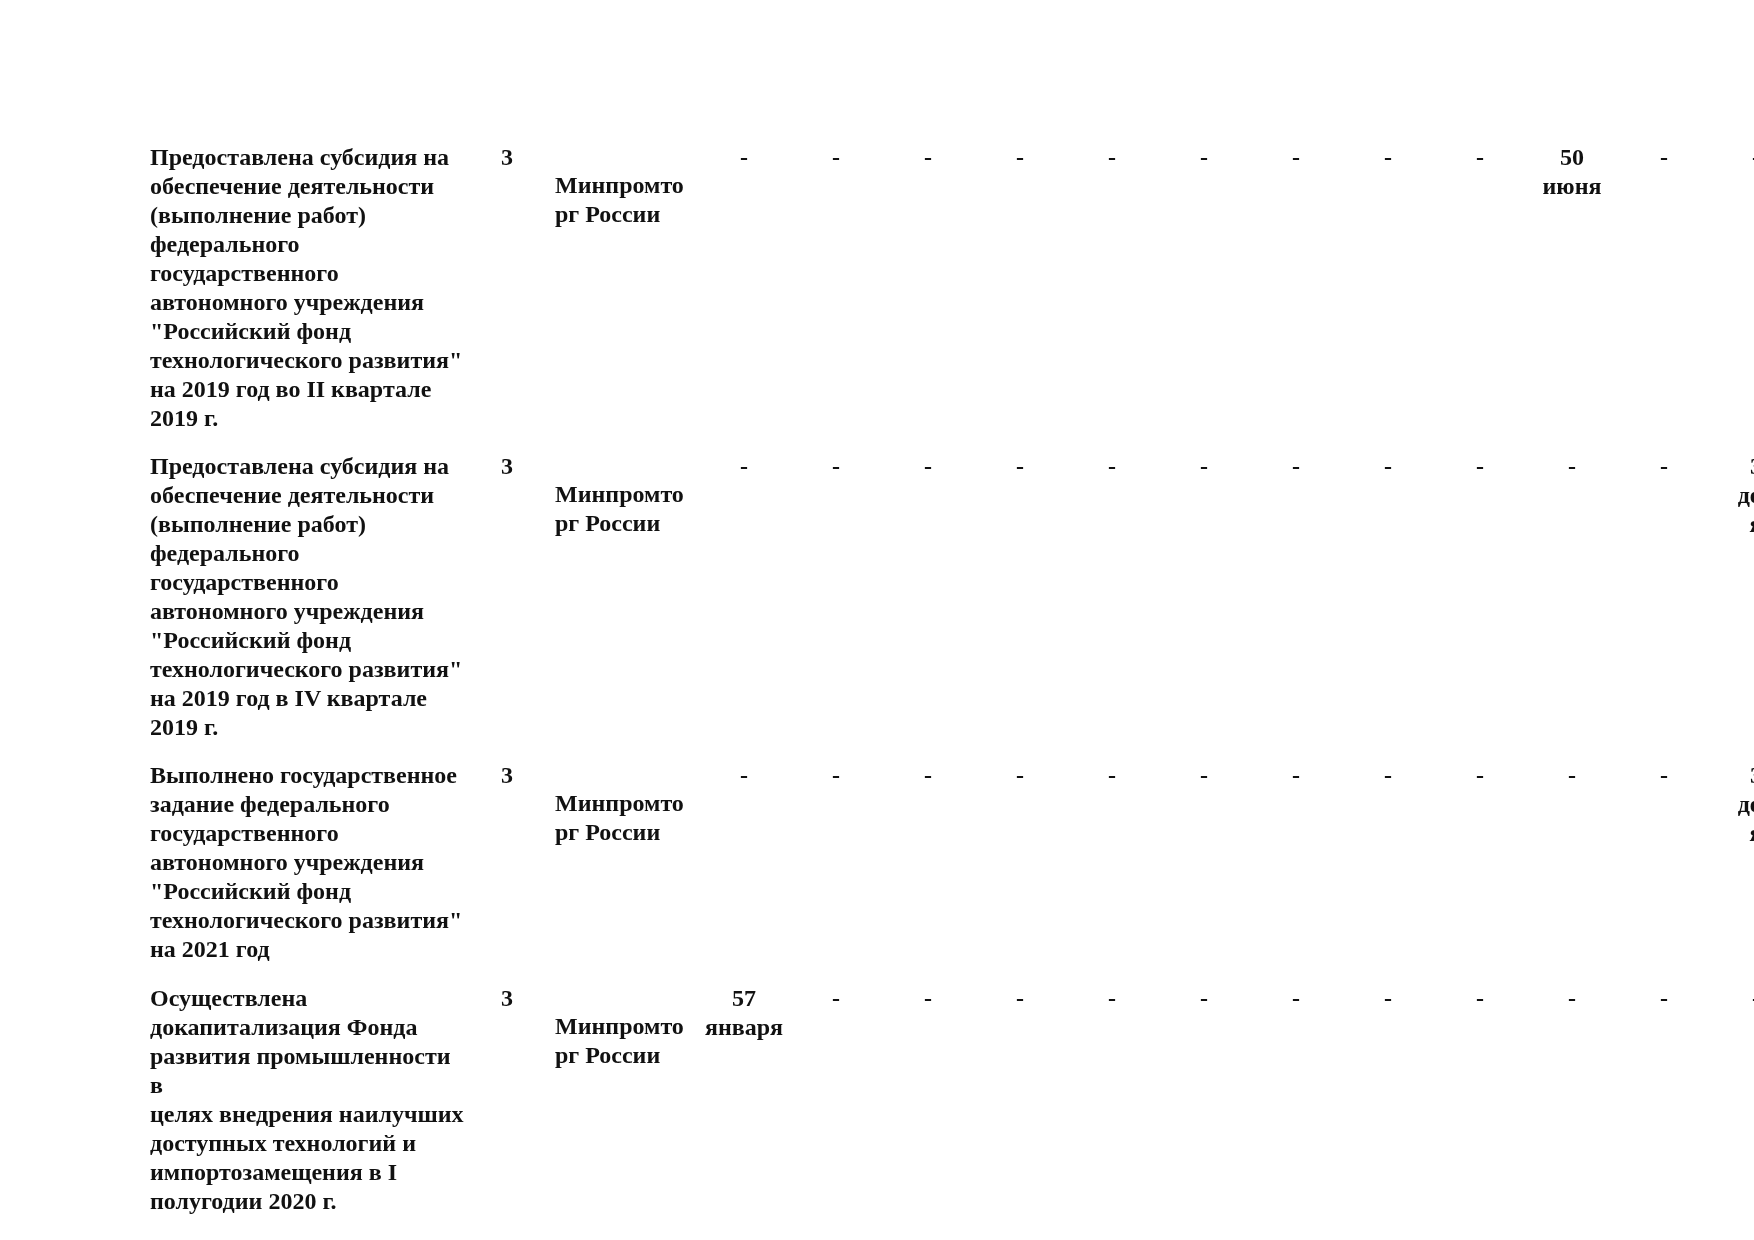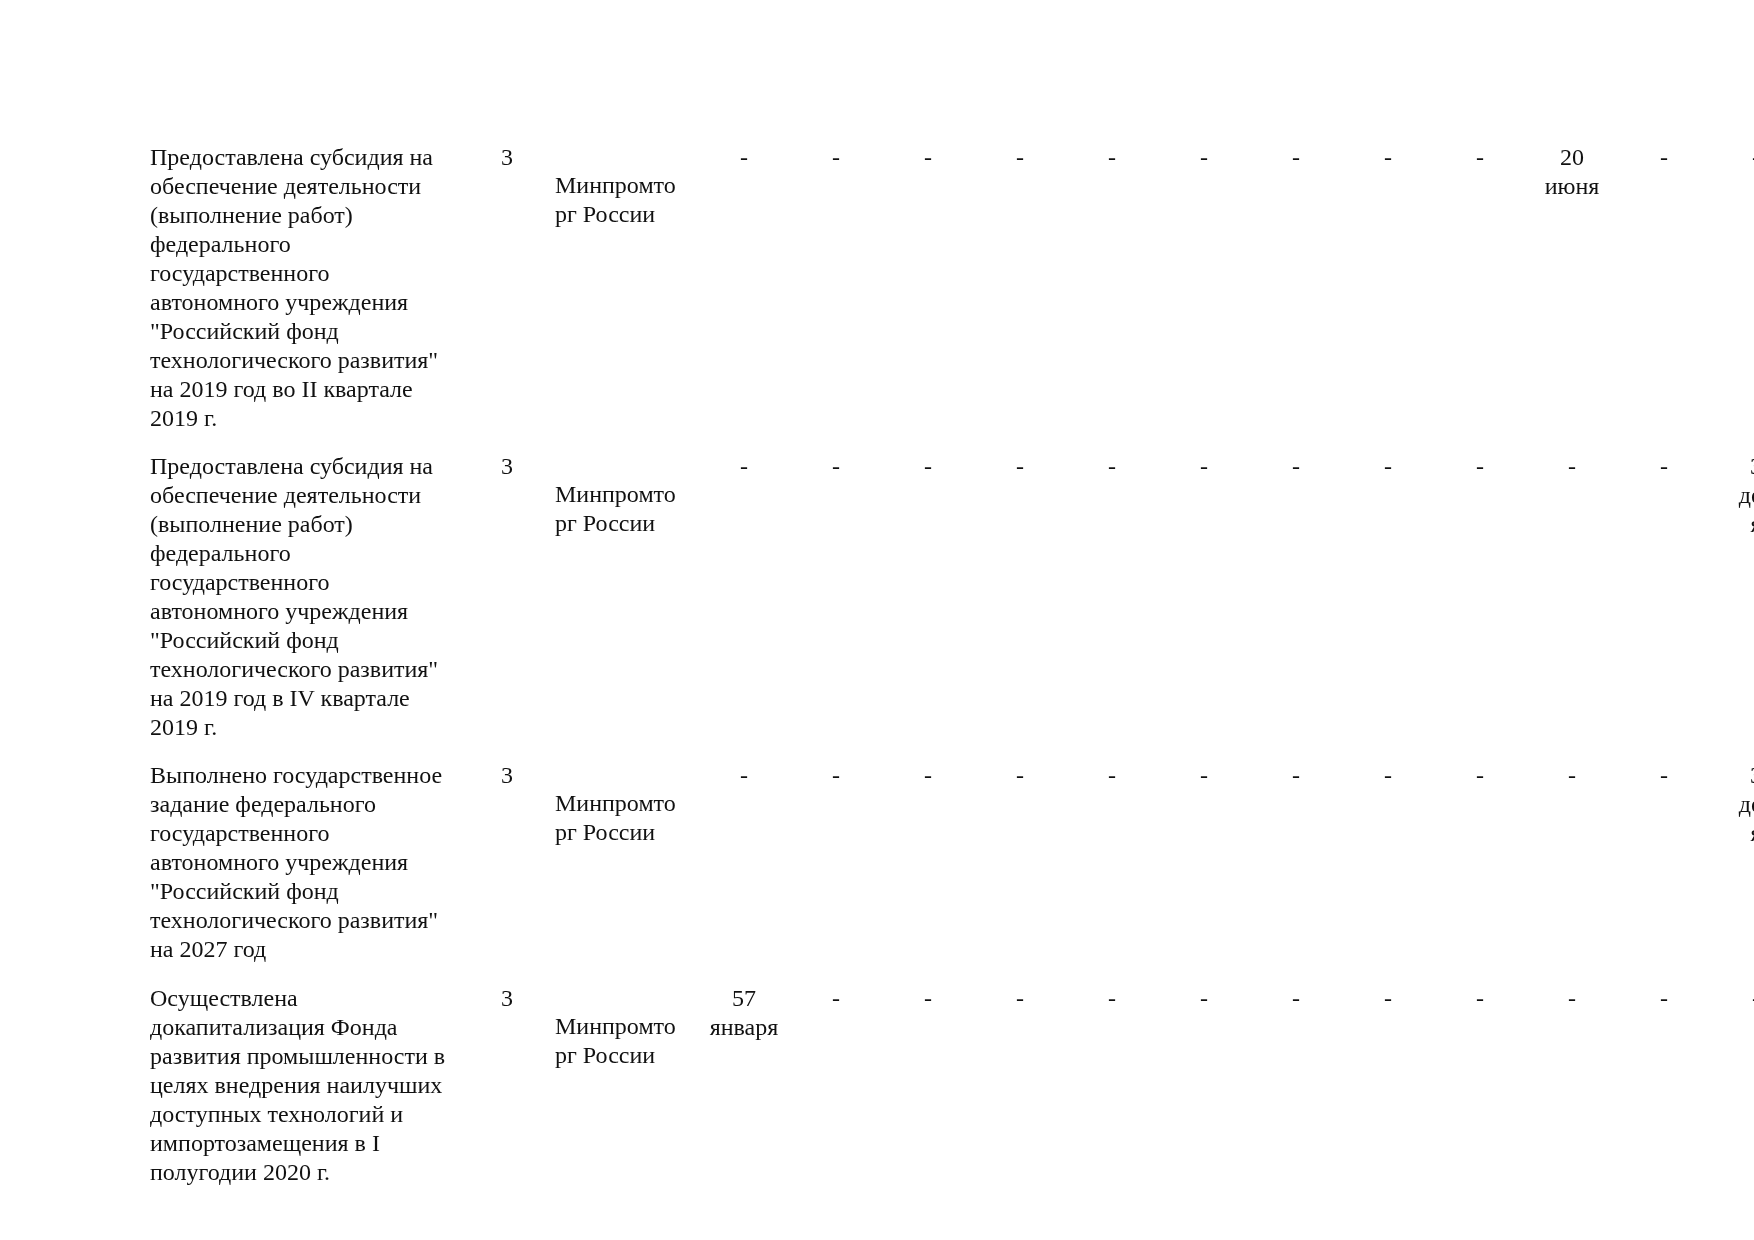--- a/index.html
+++ b/index.html
@@ -26,20 +26,21 @@
       overflow: hidden;
     }
     .row {
       position: absolute;
       left: 0;
       width: 1900px;
     }
     .cell {
       position: absolute;
       top: 0;
+      font-weight: bold;
     }
     .cell-name {
       left: 150px;
       width: 315px;
       white-space: pre-line;
     }
     .cell-level {
       left: 496px;
       width: 22px;
       text-align: center;
@@ -78,21 +79,21 @@
     <div class="cell cell-period" style="left:704px;">-</div>
     <div class="cell cell-period" style="left:796px;">-</div>
     <div class="cell cell-period" style="left:888px;">-</div>
     <div class="cell cell-period" style="left:980px;">-</div>
     <div class="cell cell-period" style="left:1072px;">-</div>
     <div class="cell cell-period" style="left:1164px;">-</div>
     <div class="cell cell-period" style="left:1256px;">-</div>
     <div class="cell cell-period" style="left:1348px;">-</div>
     <div class="cell cell-period" style="left:1440px;">-</div>
 
-    <div class="cell cell-period" style="left:1532px;">20
+    <div class="cell cell-period" style="left:1532px;">50
 июня</div>
     <div class="cell cell-period" style="left:1624px;">-</div>
     <div class="cell cell-period" style="left:1716px;">-</div>
   </div>
 
   <div class="row" style="top:452px;">
     <div class="cell cell-name">Предоставлена субсидия на
 обеспечение деятельности
 (выполнение работ)
 федерального
@@ -121,21 +122,21 @@
 я</div>
   </div>
 
   <div class="row" style="top:761px;">
     <div class="cell cell-name">Выполнено государственное
 задание федерального
 государственного
 автономного учреждения
 "Российский фонд
 технологического развития"
-на 2027 год</div>
+на 2021 год</div>
     <div class="cell cell-level">3</div>
     <div class="cell cell-resp">Минпромто
 рг России</div>
     <div class="cell cell-period" style="left:704px;">-</div>
     <div class="cell cell-period" style="left:796px;">-</div>
     <div class="cell cell-period" style="left:888px;">-</div>
     <div class="cell cell-period" style="left:980px;">-</div>
     <div class="cell cell-period" style="left:1072px;">-</div>
     <div class="cell cell-period" style="left:1164px;">-</div>
     <div class="cell cell-period" style="left:1256px;">-</div>

